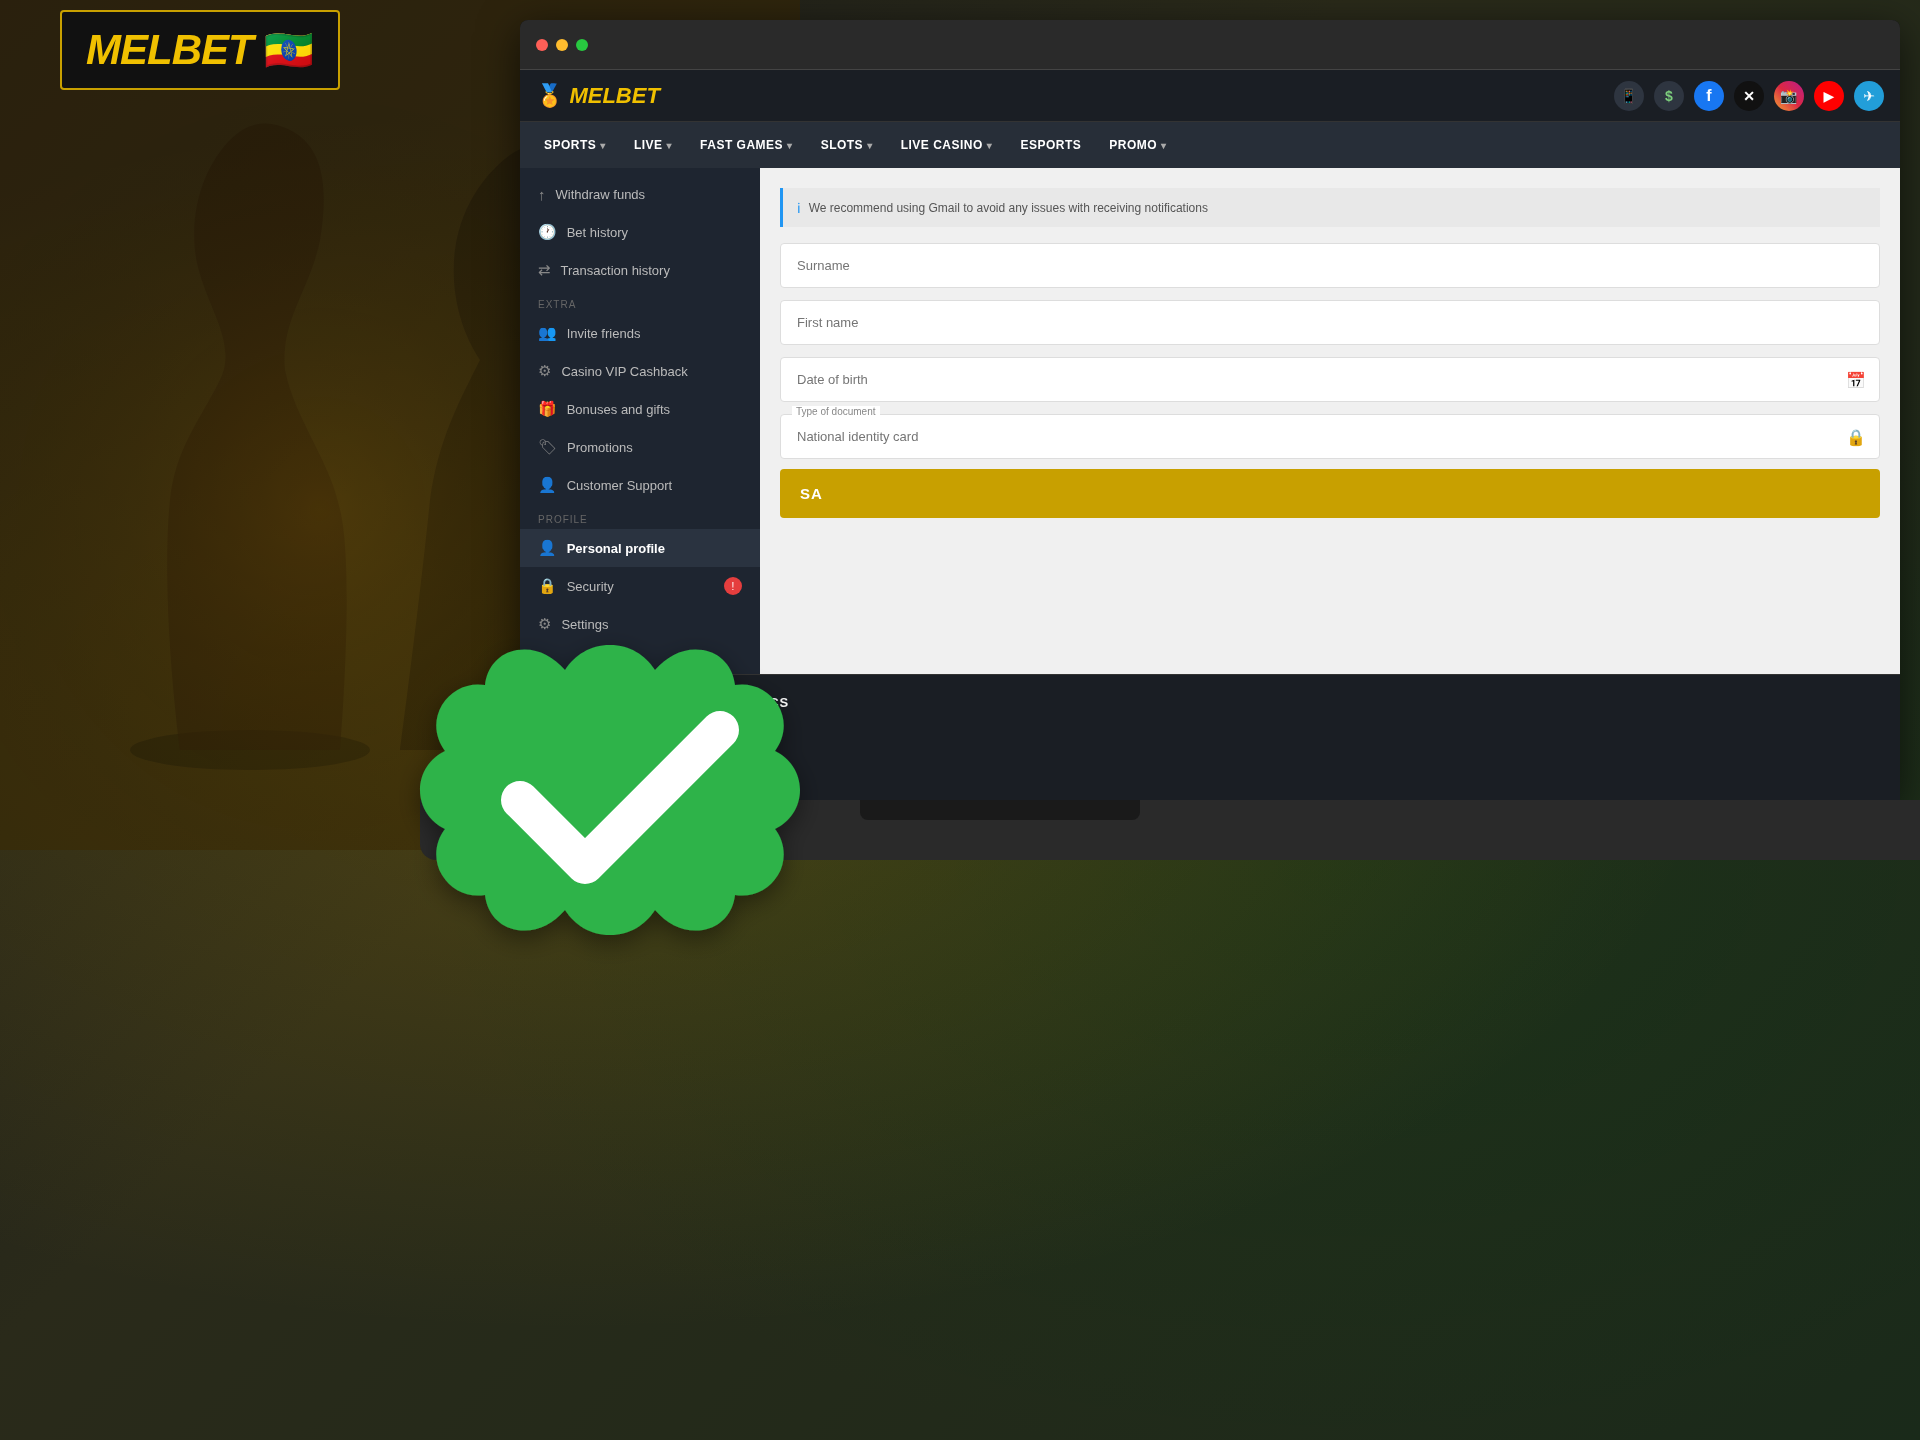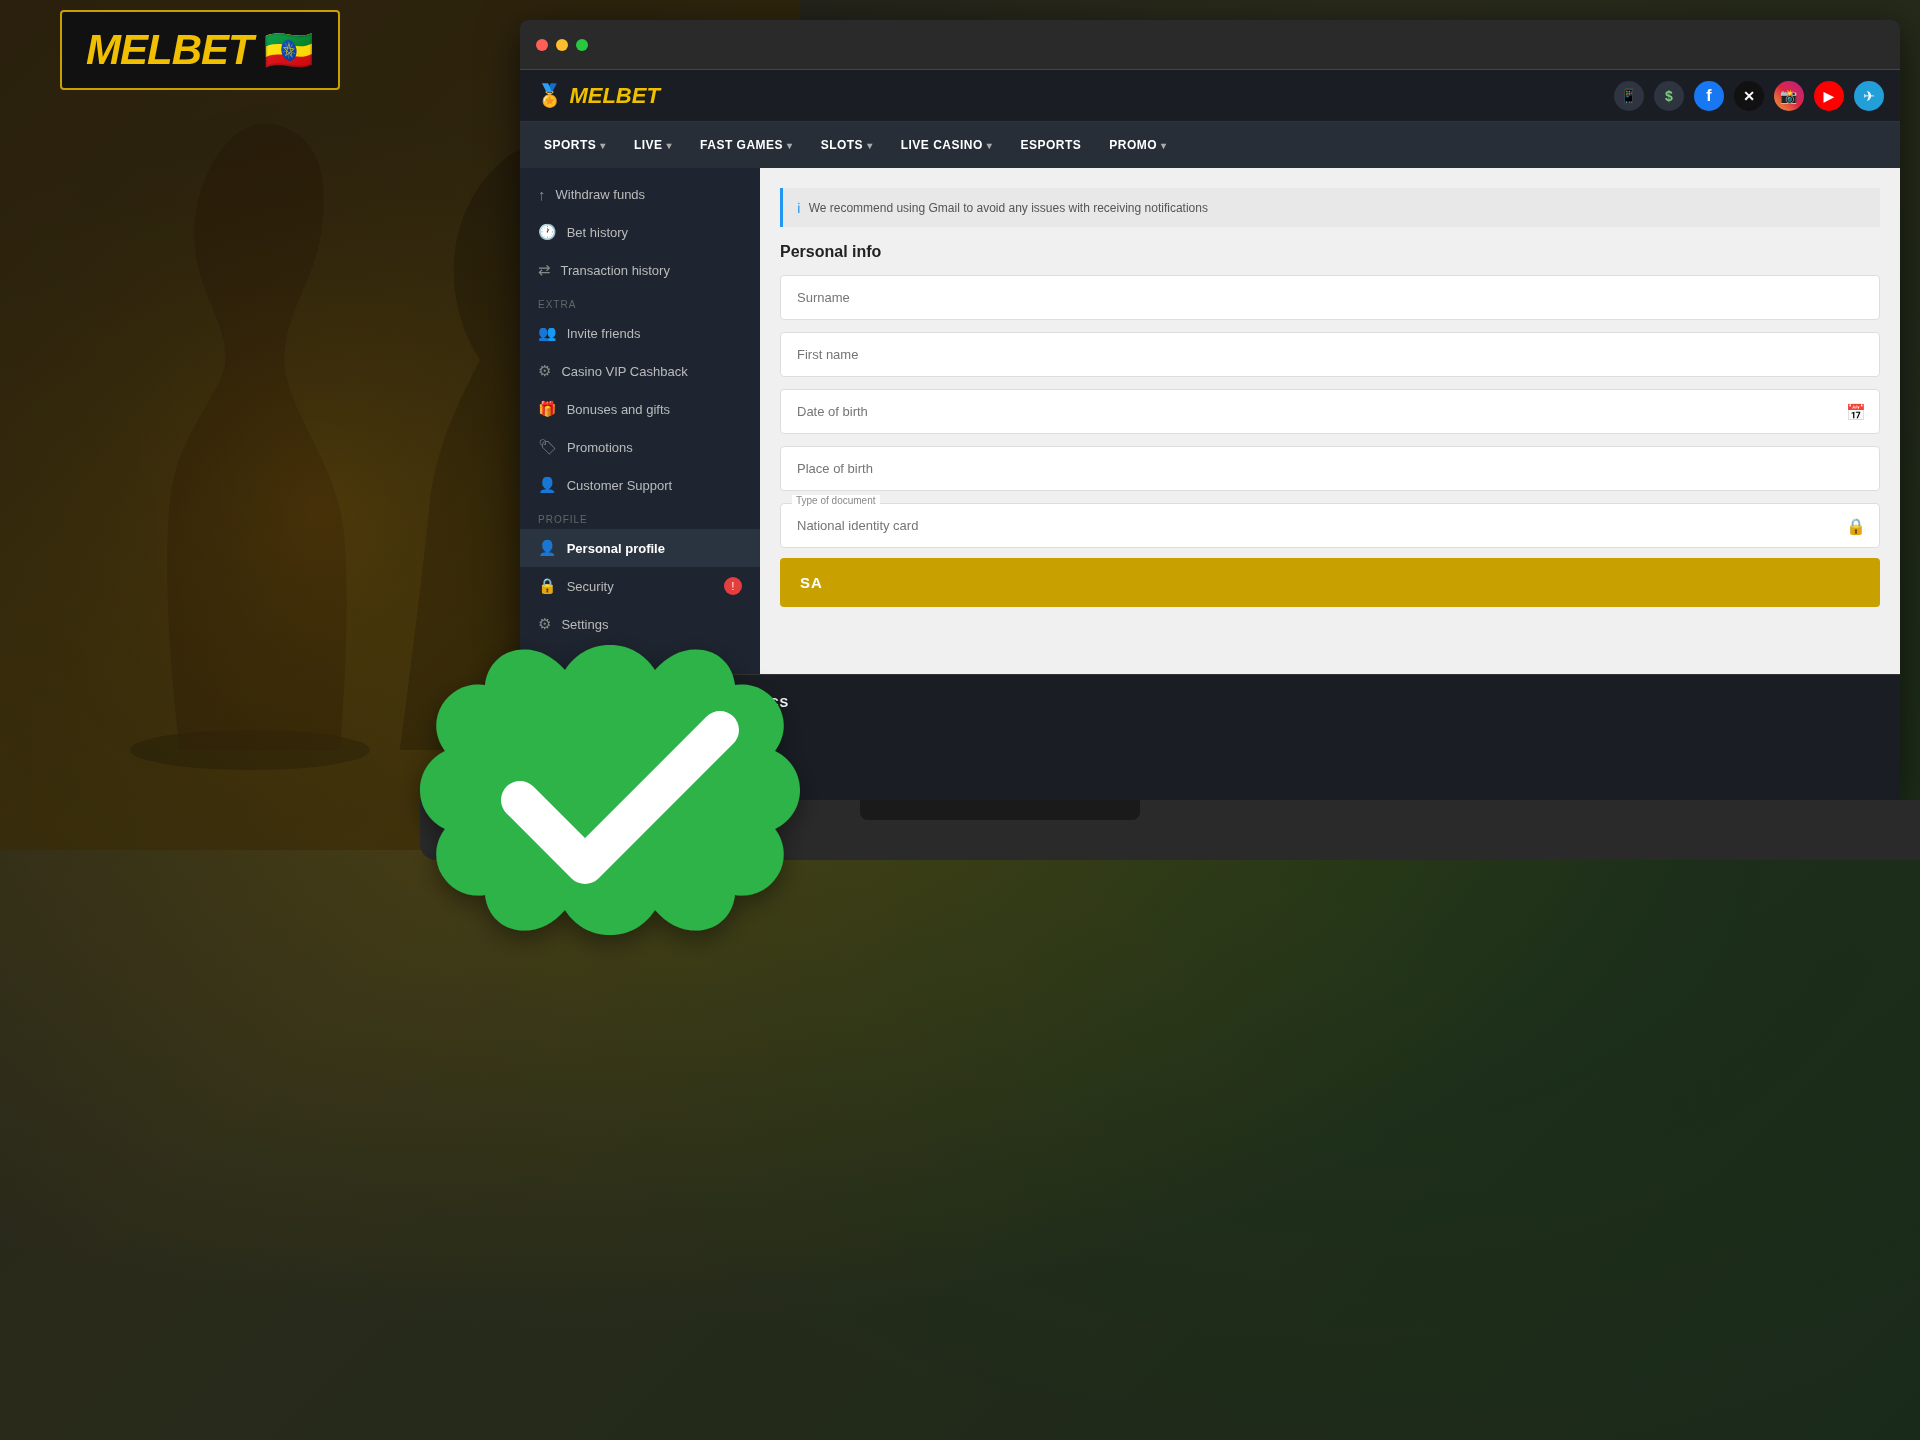--- a/index.html
+++ b/index.html
@@ -510,35 +510,31 @@
       </div>
 
       <div class="profile-content">
         
         <div class="notice-bar">
           <span class="info-icon">ℹ</span>
           <span>We recommend using Gmail to avoid any issues with receiving notifications</span>
         </div>
 
         
-        <div class="section-title">Personal info</div>
 
         
         <div class="form-field">
           <input type="text" placeholder="Surname" style="">
         </div>
         <div class="form-field">
           <input type="text" placeholder="First name" style="">
         </div>
         <div class="form-field">
           <input type="text" placeholder="Date of birth" style="">
           <span class="field-icon">📅</span>
-        </div>
-        <div class="form-field">
-          <input type="text" placeholder="Place of birth" style="">
         </div>
         <div class="form-field">
           <span class="field-label">Type of document</span>
           <input type="text" placeholder="National identity card" style="">
           <span class="field-icon">🔒</span>
         </div>
 
         
         <button class="save-btn">SA</button>
       </div>

